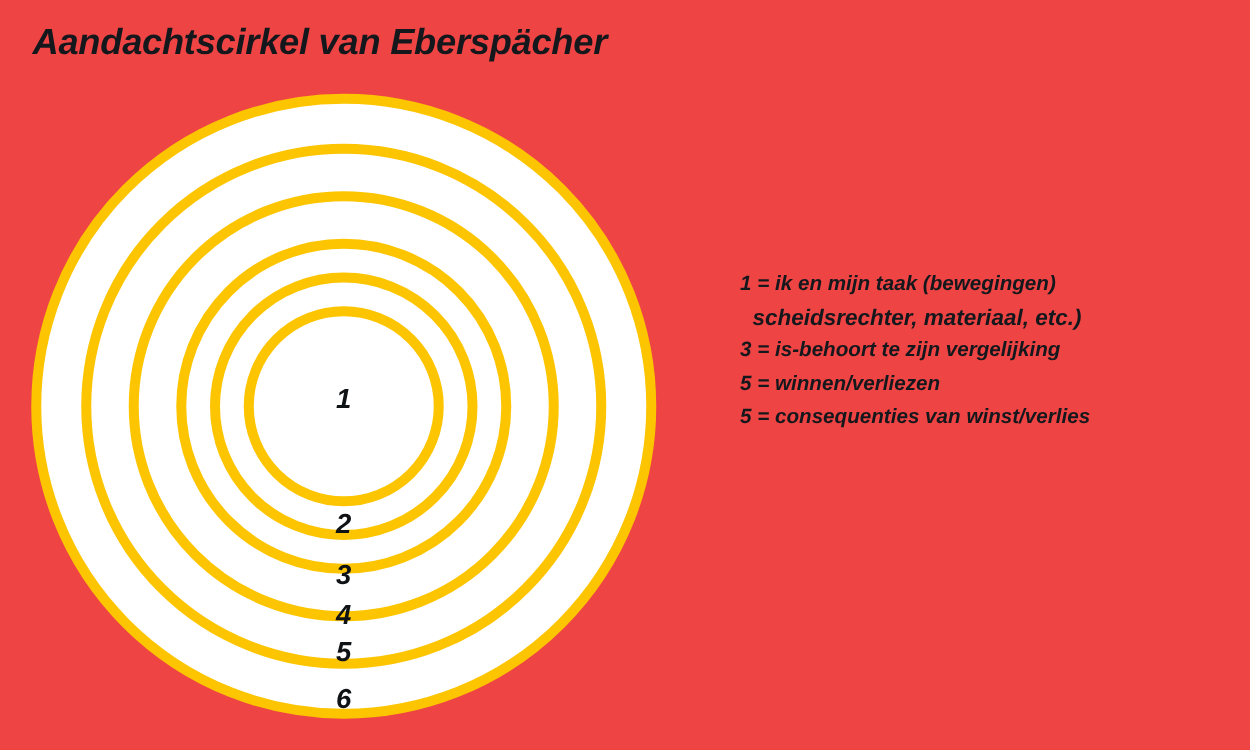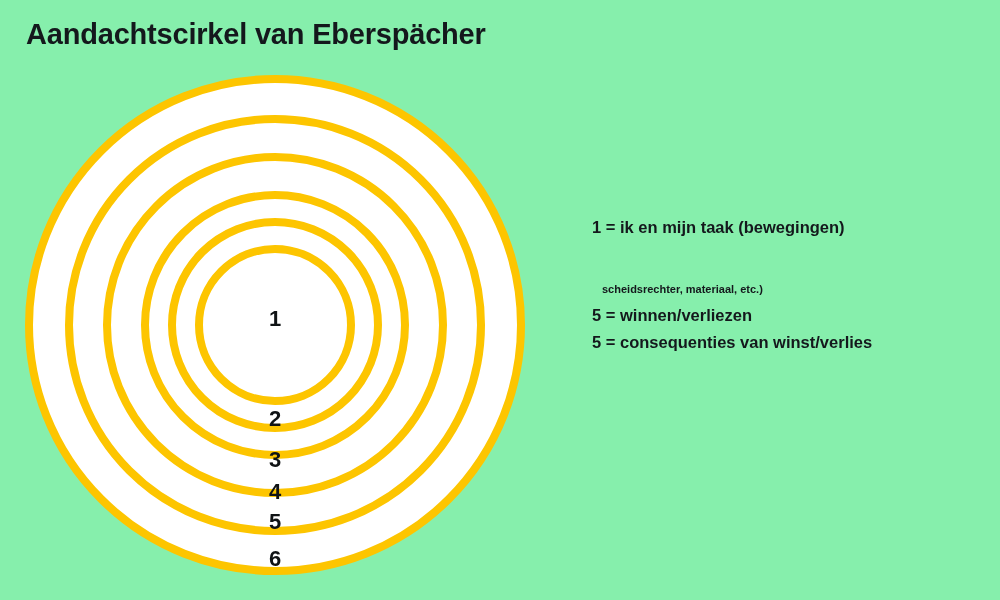--- a/index.html
+++ b/index.html
@@ -12,21 +12,22 @@
     height: 600px;
     background: #eceef0;
     font-family: "Liberation Sans", sans-serif;
     overflow: hidden;
     position: relative;
   }
   #page {
     position: relative;
     width: 1000px;
     height: 600px;
-    background: #86efac;
+    background: #ef4444;
+    font-style: italic;
   }
   #page-title {
     position: absolute;
     left: 26px;
     top: 18px;
     font-size: 29px;
     font-weight: bold;
     color: #14181c;
     letter-spacing: -0.2px;
     white-space: nowrap;
@@ -62,27 +63,26 @@
     display: block;
     font-size: 16.5px;
     font-weight: bold;
     color: #14181c;
     line-height: 26.5px;
     white-space: pre-wrap;
     margin-left: 20px;
   }
   .legend-cont {
     display: block;
-    font-size: 11px;
+    font-size: 18px;
     font-weight: bold;
     color: #14181c;
     line-height: 26.5px;
     padding-left: 30px;
     white-space: pre-wrap;
-    margin-top: 35px;
   }
 </style>
 </head>
 <body>
 
 <div id="page">
 
   <div id="page-title">Aandachtscirkel van Eberspächer</div>
 
   <div id="diagram-area">
@@ -101,17 +101,18 @@
     <div class="ring-number" style="left:255px; top:389px;">3</div>
     <div class="ring-number" style="left:255px; top:421px;">4</div>
     <div class="ring-number" style="left:255px; top:451px;">5</div>
     <div class="ring-number" style="left:255px; top:488px;">6</div>
 
   </div>
 
   <div id="legend">
     <span class="legend-row">1 = ik en mijn taak (bewegingen)</span>
     <span class="legend-cont">scheidsrechter, materiaal, etc.)</span>
+    <span class="legend-row">3 = is-behoort te zijn vergelijking</span>
     <span class="legend-row">5 = winnen/verliezen</span>
     <span class="legend-row">5 = consequenties van winst/verlies</span>
   </div>
 
 </div>
 
 </body></html>

